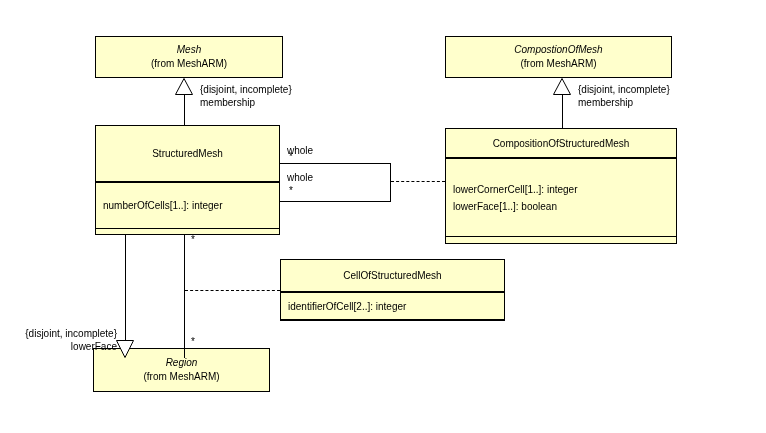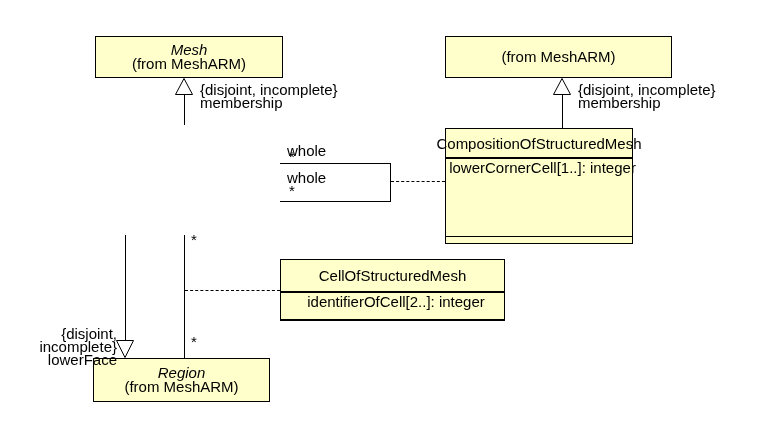--- a/index.html
+++ b/index.html
@@ -1,73 +1,82 @@
 <!DOCTYPE html>
 <html><head>
 <meta charset="utf-8">
 <style>
   html,body { margin:0; padding:0; background:#fff; }
   .canvas {
     position:relative; width:766px; height:433px; background:#fff;
-    font-family:"Liberation Sans", sans-serif; font-size:15px; color:#000;
+    font-family:"Liberation Sans", sans-serif; font-size:10px; color:#000;
     overflow:hidden;
   }
   .class-box {
     position:absolute; background:#FFFFCC; border:1px solid #000;
     box-sizing:border-box; display:flex; flex-direction:column;
   }
   .single { justify-content:center; text-align:center; }
   .abstract .cls-name { font-style:italic; }
   .cls-name { line-height:14px; }
   .from-label { line-height:14px; }
   .box-title { display:flex; align-items:center; justify-content:center; }
   .box-attrs {
     border-top:2px solid #000; padding-left:7px;
-    display:flex; justify-content:center;
+    display:flex; flex-direction:column; justify-content:center;
   }
   .box-attrs .attr { line-height:17px; white-space:nowrap; }
   .box-ops { border-top:1px solid #000; flex:1; }
   .vline, .hline { position:absolute; background:#000; }
   .dash { position:absolute; height:0; border-top:1px dashed #000; }
   .lbl { position:absolute; white-space:nowrap; line-height:12px; }
   .lbl-block { position:absolute; text-align:right; line-height:13px; }
   .tri { position:absolute; }
 </style>
 </head>
 <body>
 
 <div class="canvas">
 
   <div class="class-box single abstract" style="left:95px;top:36px;width:188px;height:42px">
     <div class="cls-name">Mesh</div>
     <div class="from-label">(from MeshARM)</div>
   </div>
 
   <div class="class-box single abstract" style="left:445px;top:36px;width:227px;height:42px">
+    <div class="cls-name">CompostionOfMesh</div>
     <div class="from-label">(from MeshARM)</div>
   </div>
 
+  <div class="class-box" style="left:95px;top:125px;width:185px;height:110px">
+    <div class="box-title" style="height:55px">StructuredMesh</div>
+    <div class="box-attrs" style="height:45px">
+      <div class="attr">numberOfCells[1..]: integer</div>
+    </div>
+    <div class="box-ops"></div>
+  </div>
 
-  <div class="class-box" style="left:445px;top:128px;width:188px;height:116px">
+  <div class="class-box" style="left:445px;top:128px;width:232px;height:116px">
     <div class="box-title" style="height:28px">CompositionOfStructuredMesh</div>
     <div class="box-attrs" style="height:77px">
       <div class="attr">lowerCornerCell[1..]: integer</div>
+      <div class="attr">lowerFace[1..]: boolean</div>
     </div>
     <div class="box-ops"></div>
   </div>
 
   <div class="class-box" style="left:280px;top:259px;width:225px;height:62px">
     <div class="box-title" style="height:32px">CellOfStructuredMesh</div>
     <div class="box-attrs" style="height:26px">
       <div class="attr">identifierOfCell[2..]: integer</div>
     </div>
     <div class="box-ops"></div>
   </div>
 
-  <div class="class-box single abstract" style="left:93px;top:358px;width:177px;height:44px">
+  <div class="class-box single abstract" style="left:93px;top:348px;width:177px;height:44px">
     <div class="cls-name">Region</div>
     <div class="from-label">(from MeshARM)</div>
   </div>
 
   <svg class="tri" style="left:175px;top:78px" width="18" height="17">
     <polygon points="9,0.5 17.5,16.5 0.5,16.5" fill="#ffffff" stroke="#000000" stroke-width="1"></polygon>
   </svg>
   <div class="vline" style="left:184px;top:95px;width:1px;height:30px"></div>
   <div class="lbl" style="left:200px;top:84px">{disjoint, incomplete}</div>
   <div class="lbl" style="left:200px;top:97px">membership</div>

